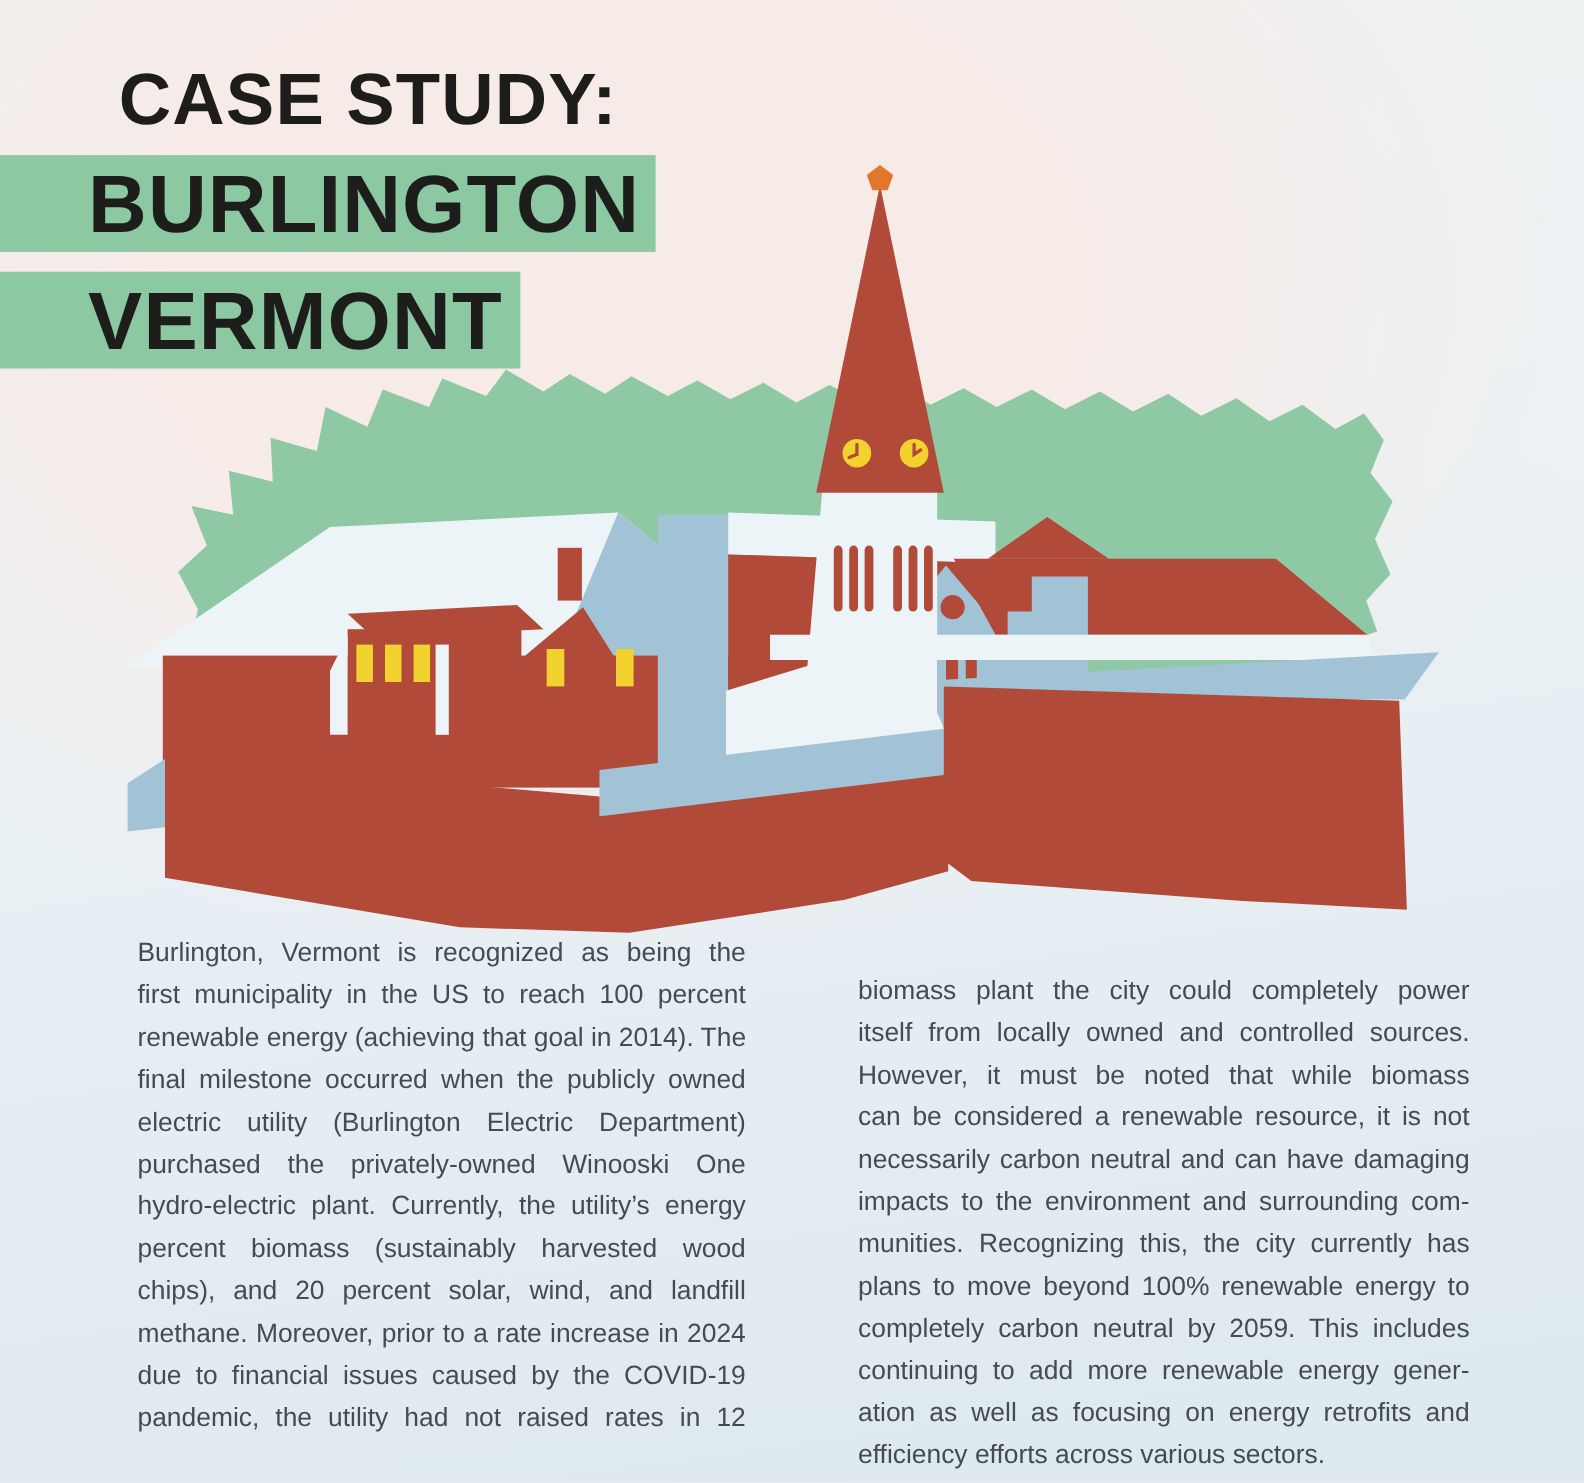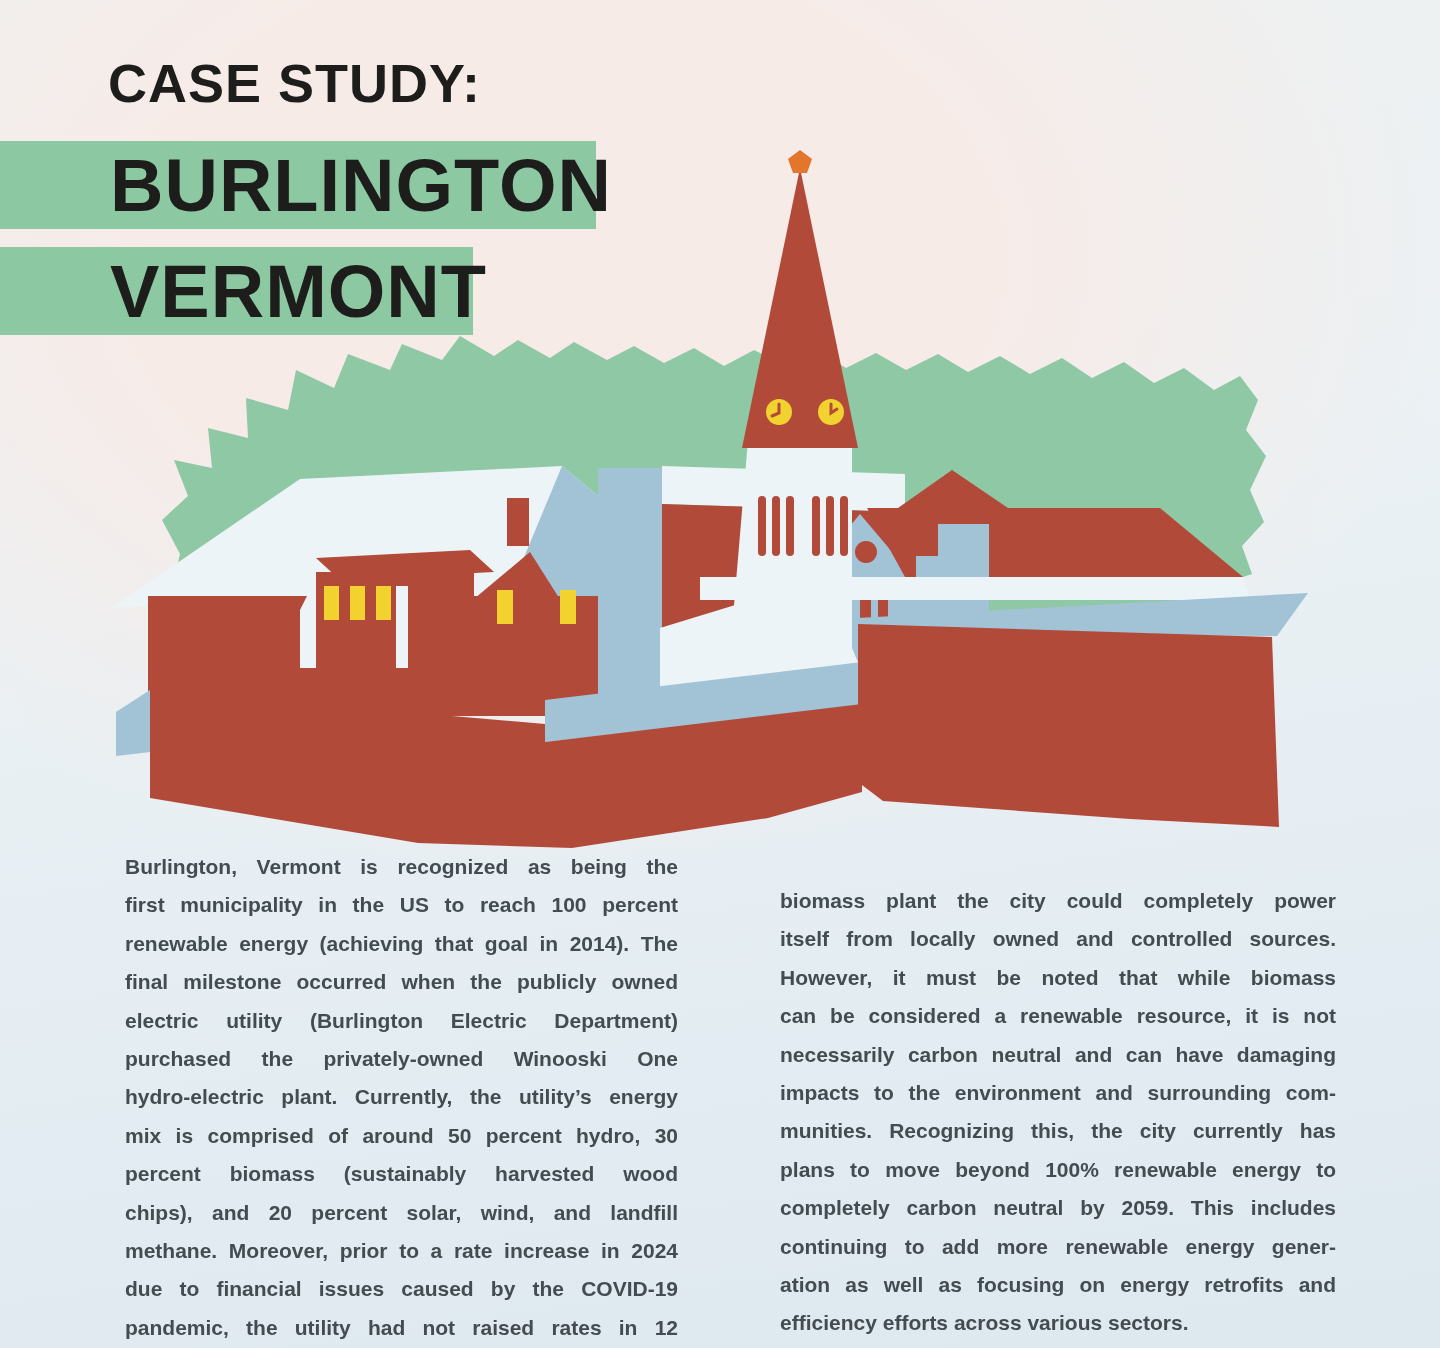--- a/index.html
+++ b/index.html
@@ -10,39 +10,39 @@
   }
   .page{
     position:relative;width:1440px;height:1348px;
     background:
       radial-gradient(ellipse 900px 620px at 560px 260px,
         var(--bg-pink) 0%, var(--bg-pink) 45%, rgba(247,235,231,0) 100%),
       linear-gradient(172deg, #eef1f1 0%, #ebf1f4 38%, #e6eef3 62%, #dde8ef 100%);
   }
   .title-line1{
     position:absolute;left:108px;top:52px;
-    font-size:54px;font-weight:bold;letter-spacing:1px;
+    font-size:66px;font-weight:bold;letter-spacing:1px;
     color:var(--ink);white-space:nowrap;
   }
   .hl-bar{
     position:absolute;left:0;height:88px;
     background:var(--bar-green);
     display:flex;align-items:center;
   }
   .hl-bar .bar-text{
-    margin-left:110px;
+    margin-left:80px;
     font-size:74px;font-weight:bold;letter-spacing:1px;
     color:var(--ink);white-space:nowrap;
   }
   #bar-burlington{top:141px;width:596px;}
   #bar-vermont{top:247px;width:473px;}
   .illustration{position:absolute;left:100px;top:140px;}
   .col{
     position:absolute;
-    font-size:21px;color:var(--body-text);font-weight:bold;
+    font-size:24px;color:var(--body-text);
   }
   .col .line{
     height:38.4px;line-height:38.4px;
     text-align:justify;text-align-last:justify;
     white-space:nowrap;
   }
   #col-left{left:125px;top:848px;width:553px;}
   #col-right{left:780px;top:882px;width:556px;}
   #col-right .line:last-child{text-align-last:left;}
 </style>
@@ -131,21 +131,20 @@
   </svg>
 
   <div class="col" id="col-left">
       <div class="line">Burlington, Vermont is recognized as being the</div>
       <div class="line">first municipality in the US to reach 100 percent</div>
       <div class="line">renewable energy (achieving that goal in 2014). The</div>
       <div class="line">final milestone occurred when the publicly owned</div>
       <div class="line">electric utility (Burlington Electric Department)</div>
       <div class="line">purchased the privately-owned Winooski One</div>
       <div class="line">hydro-electric plant. Currently, the utility’s energy</div>
-      <div class="line">mix is comprised of around 50 percent hydro, 30</div>
       <div class="line">percent biomass (sustainably harvested wood</div>
       <div class="line">chips), and 20 percent solar, wind, and landfill</div>
       <div class="line">methane. Moreover, prior to a rate increase in 2024</div>
       <div class="line">due to financial issues caused by the COVID-19</div>
       <div class="line">pandemic, the utility had not raised rates in 12</div>
     </div>
 
   <div class="col" id="col-right">
       <div class="line">biomass plant the city could completely power</div>
       <div class="line">itself from locally owned and controlled sources.</div>

